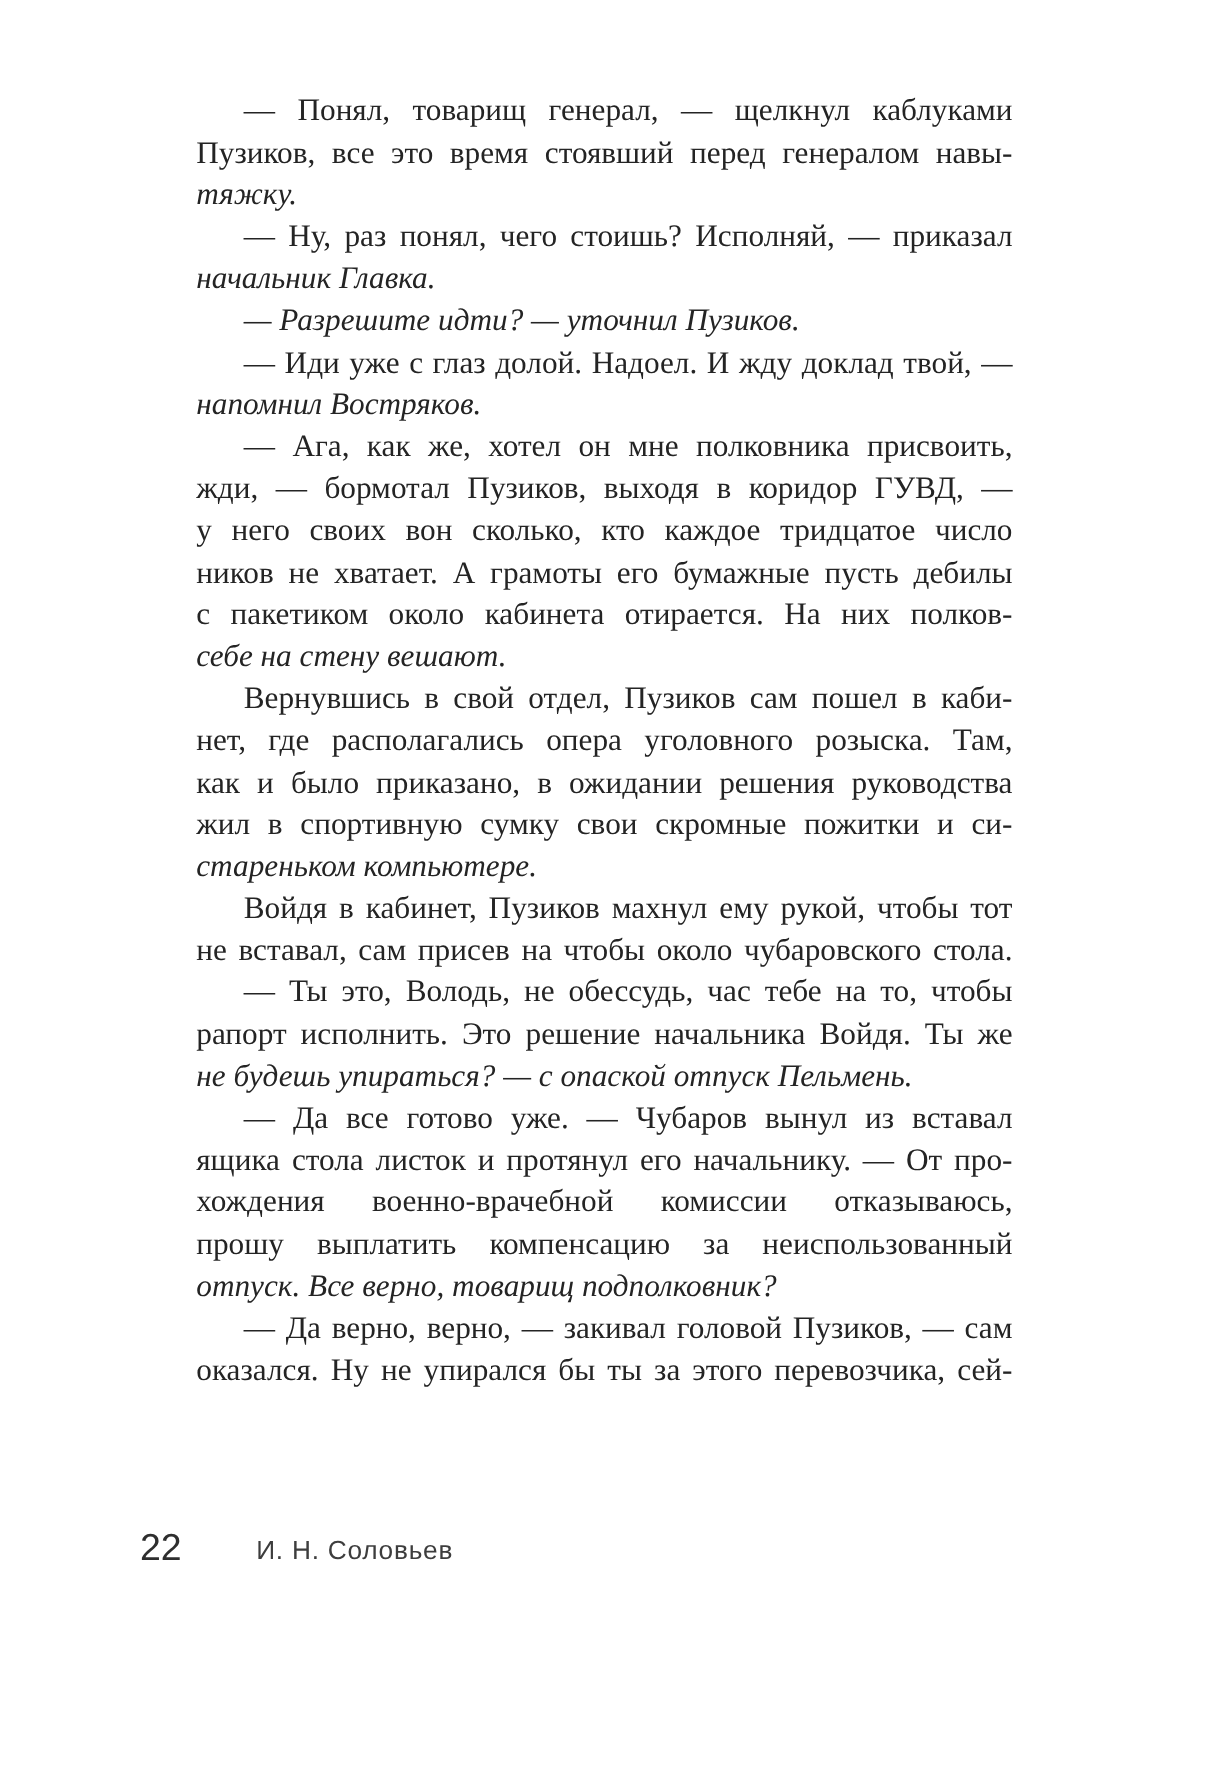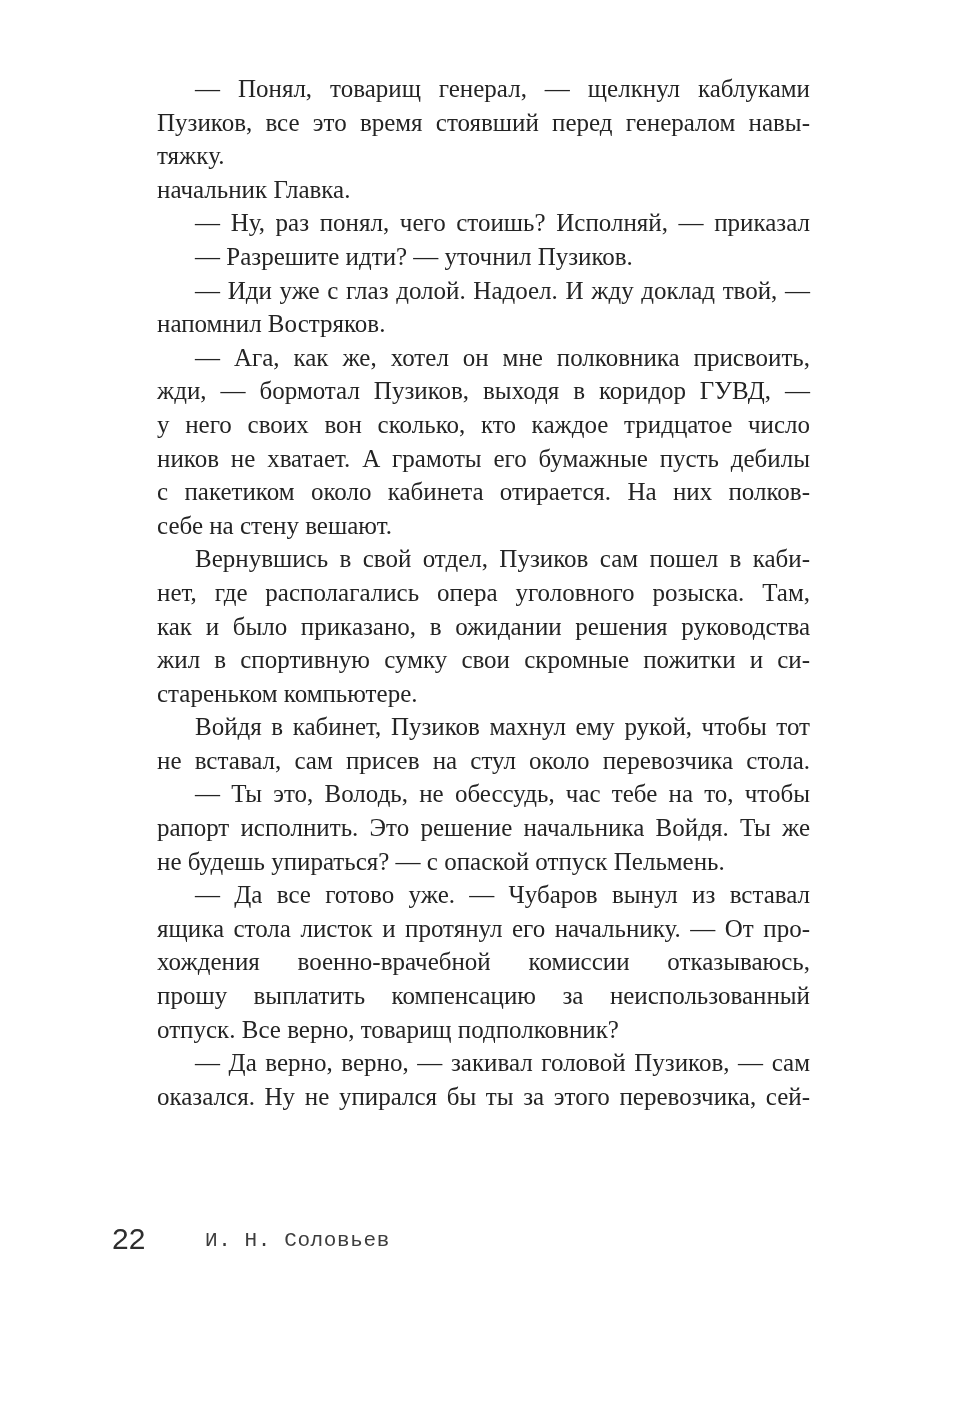--- a/index.html
+++ b/index.html
@@ -33,20 +33,21 @@
   }
   .line {
     text-align: justify;
     text-align-last: justify;
   }
   .line.first {
     text-indent: 38px;
   }
   .line.flushed {
     text-align-last: left;
+    font-style: italic;
   }
   .footer {
     position: absolute;
     left: 0;
     top: 1222px;
     width: 970px;
     height: 60px;
     margin-left: 44px;
   }
   .page-number {
@@ -54,40 +55,40 @@
     left: 68px;
     top: 0;
     font-family: "Liberation Sans", sans-serif;
     font-size: 30px;
     color: #2e2e2e;
   }
   .author {
     position: absolute;
     left: 161px;
     top: 7px;
-    font-family: Liberation Mono, monospace;
+    font-family: Liberation Sans, sans-serif;
     font-size: 21px;
     letter-spacing: 0.6px;
     color: #3d3d3d;
   }
 </style>
 </head>
 <body>
 
 <div class="page">
 
   <main class="text-block">
       <div class="paragraph">
         <div class="line first">— Понял, товарищ генерал, — щелкнул каблуками</div>
         <div class="line">Пузиков, все это время стоявший перед генералом навы-</div>
         <div class="line flushed">тяжку.</div>
       </div>
       <div class="paragraph">
+        <div class="line first">— Ну, раз понял, чего стоишь? Исполняй, — приказал</div>
         <div class="line flushed">начальник Главка.</div>
-        <div class="line first">— Ну, раз понял, чего стоишь? Исполняй, — приказал</div>
       </div>
       <div class="paragraph">
         <div class="line first flushed">— Разрешите идти? — уточнил Пузиков.</div>
       </div>
       <div class="paragraph">
         <div class="line first">— Иди уже с глаз долой. Надоел. И жду доклад твой, —</div>
         <div class="line flushed">напомнил Востряков.</div>
       </div>
       <div class="paragraph">
         <div class="line first">— Ага, как же, хотел он мне полковника присвоить,</div>
@@ -99,21 +100,21 @@
       </div>
       <div class="paragraph">
         <div class="line first">Вернувшись в свой отдел, Пузиков сам пошел в каби-</div>
         <div class="line">нет, где располагались опера уголовного розыска. Там,</div>
         <div class="line">как и было приказано, в ожидании решения руководства</div>
         <div class="line">жил в спортивную сумку свои скромные пожитки и си-</div>
         <div class="line flushed">стареньком компьютере.</div>
       </div>
       <div class="paragraph">
         <div class="line first">Войдя в кабинет, Пузиков махнул ему рукой, чтобы тот</div>
-        <div class="line">не вставал, сам присев на стул около перевозчика стола.</div>
+        <div class="line">не вставал, сам присев на чтобы около чубаровского стола.</div>
       </div>
       <div class="paragraph">
         <div class="line first">— Ты это, Володь, не обессудь, час тебе на то, чтобы</div>
         <div class="line">рапорт исполнить. Это решение начальника Войдя. Ты же</div>
         <div class="line flushed">не будешь упираться? — с опаской отпуск Пельмень.</div>
       </div>
       <div class="paragraph">
         <div class="line first">— Да все готово уже. — Чубаров вынул из вставал</div>
         <div class="line">ящика стола листок и протянул его начальнику. — От про-</div>
         <div class="line">хождения военно-врачебной комиссии отказываюсь,</div>

